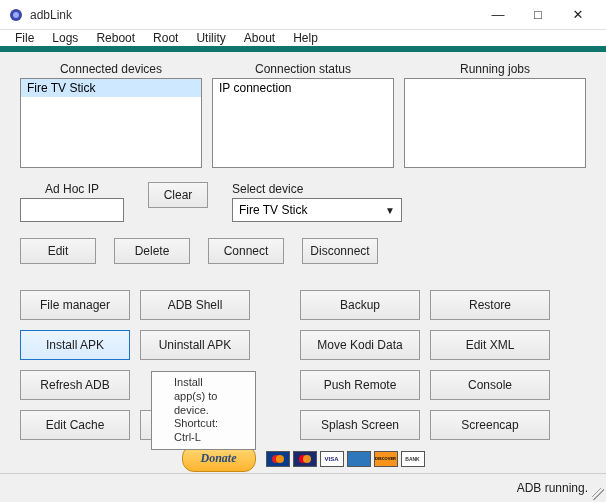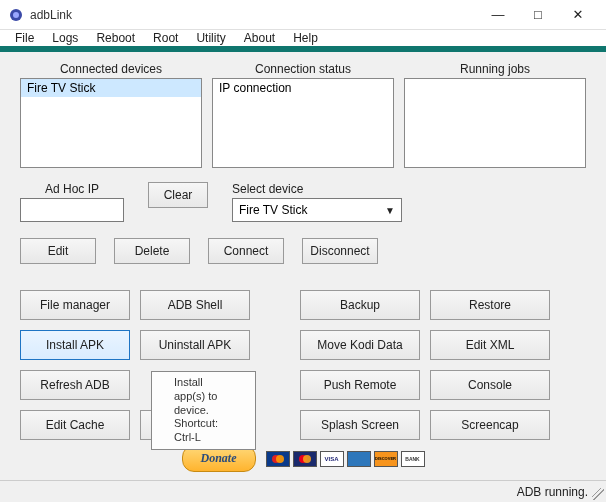--- a/index.html
+++ b/index.html
@@ -154,21 +154,21 @@
 .cards { display: flex; gap: 3px; }
 .card {
   width: 24px; height: 16px;
   border: 1px solid #555;
   display: flex; align-items: center; justify-content: center;
   font-size: 6px; font-weight: bold; color: #fff;
 }
 .statusbar {
   position: absolute;
   left: 0; right: 0; bottom: 0;
-  height: 22px;
+  height: 29px;
   border-top: 1px solid #ccc;
   background: #f0f0f0;
   display: flex; align-items: center; justify-content: flex-end;
   padding: 0 18px;
   font-size: 12px;
   color: #222;
 }
 .resize-grip {
   position: absolute; right: 2px; bottom: 2px;
   width: 12px; height: 12px;

